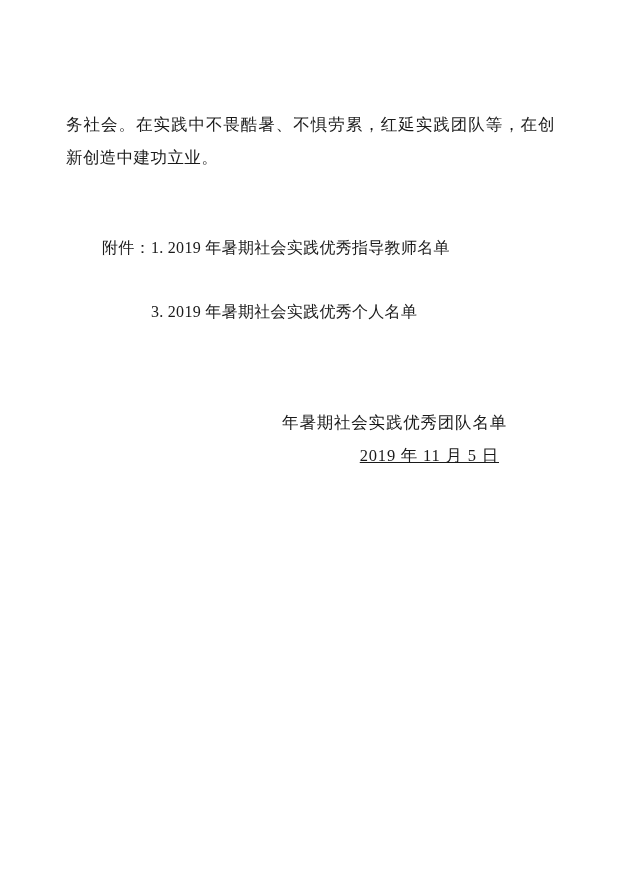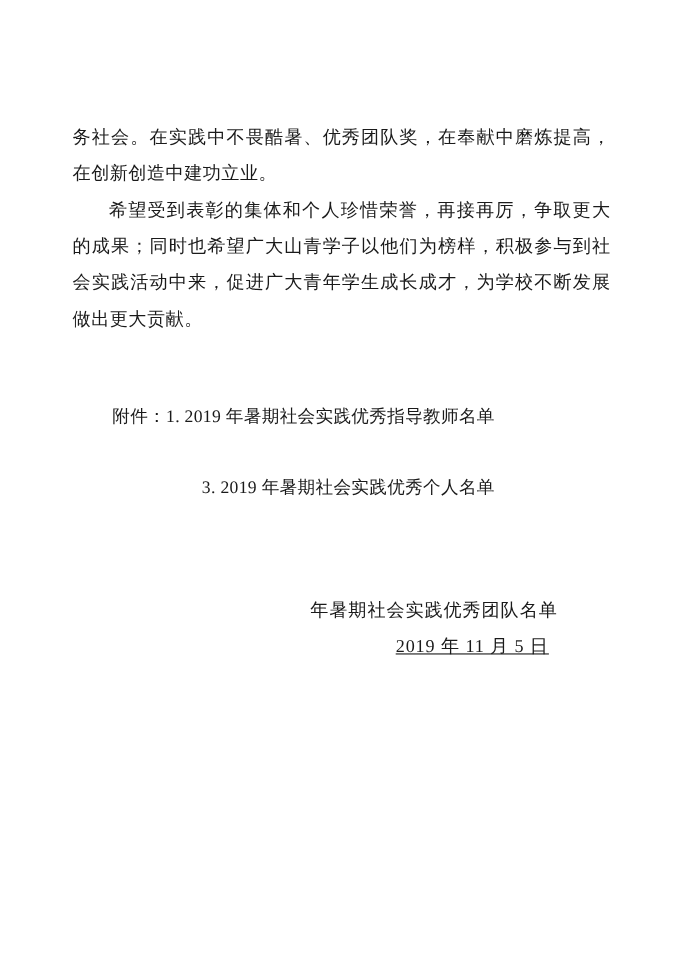--- a/index.html
+++ b/index.html
@@ -40,21 +40,20 @@
     display: flex;
     font-size: 16px;
     line-height: 32px;
     letter-spacing: 0.3px;
   }
   .attach-label {
     white-space: nowrap;
   }
   .attach-items {
     display: block;
-    text-align: right;
   }
   .attach-item {
     font-size: 16px;
     line-height: 32px;
     letter-spacing: 0.3px;
     white-space: nowrap;
   }
   .signature {
     margin-top: 78px;
     text-align: right;
@@ -71,24 +70,23 @@
     letter-spacing: 0.8px;
     padding-right: 8px;
     text-decoration: underline;
   }
 </style>
 </head>
 <body>
 
 <div class="page">
 
-  <p class="para">务社会。在实践中不畏酷暑、优秀团队奖，在奉献中磨炼提高，在创新创造中建功立业。</p>
+  <p class="para">务社会。在实践中不畏酷暑、不惧劳累，红延实践团队等，在创新创造中建功立业。</p>
 
 
-  <p class="para indent">希望受到表彰的集体和个人珍惜荣誉，再接再厉，争取更大的成果；同时也希望广大山青学子以他们为榜样，积极参与到社会实践活动中来，促进广大青年学生成长成才，为学校不断发展做出更大贡献。</p>
 
   <div class="attach-block">
     <div class="attach-row">
       <span class="attach-label">附件：</span>
       <span class="attach-items">
         <span class="attach-item">1. 2019 年暑期社会实践优秀指导教师名单</span><br>
         <br>
         <span class="attach-item">3. 2019 年暑期社会实践优秀个人名单</span>
       </span>
     </div>

